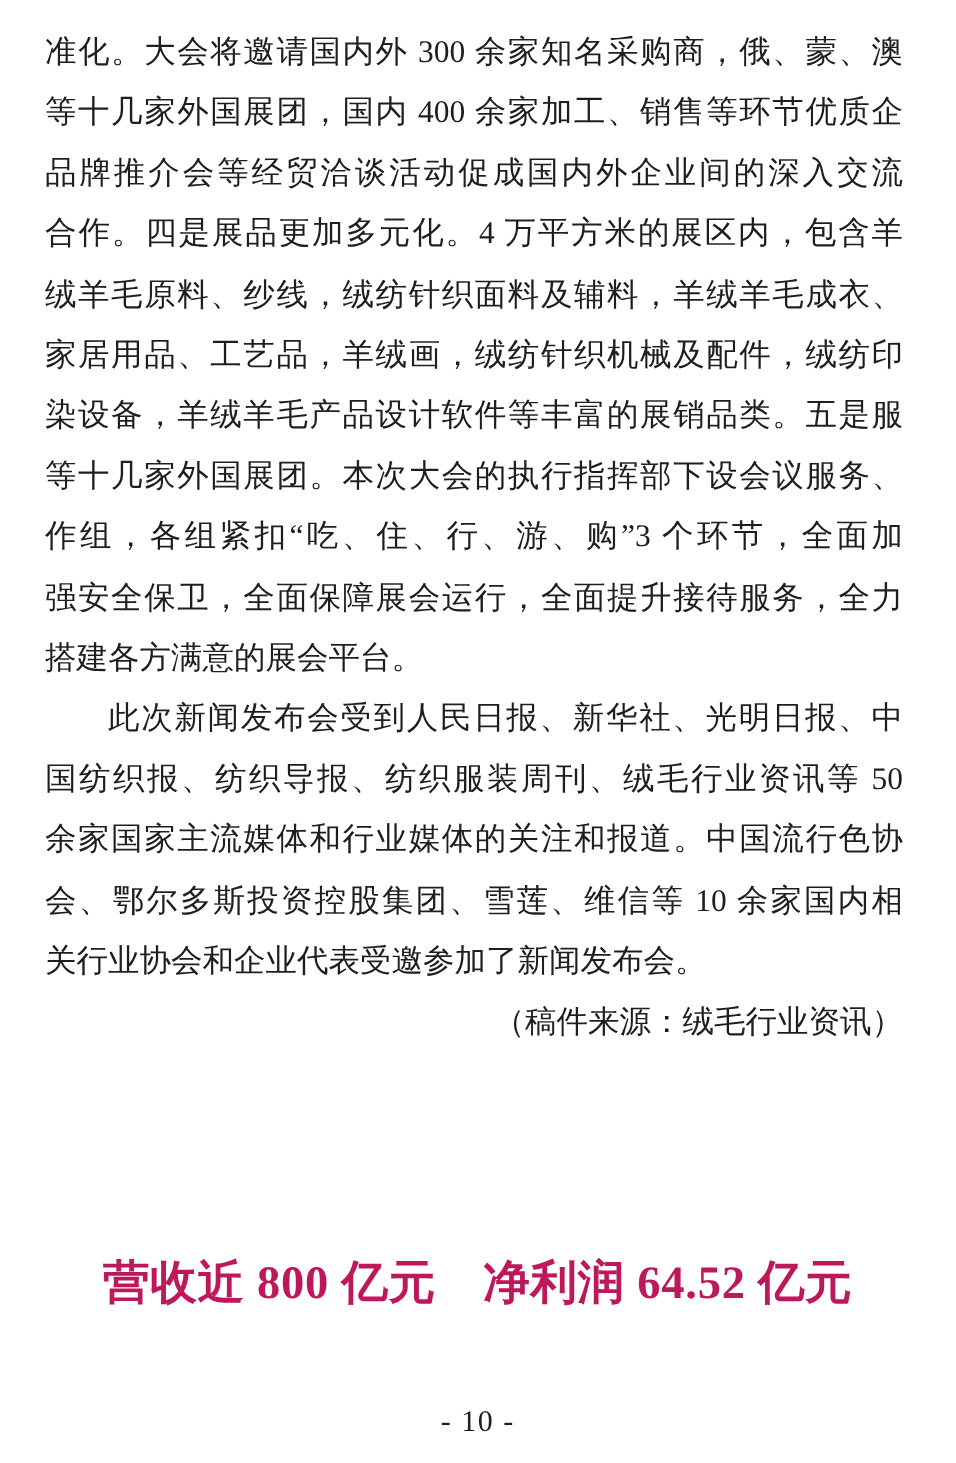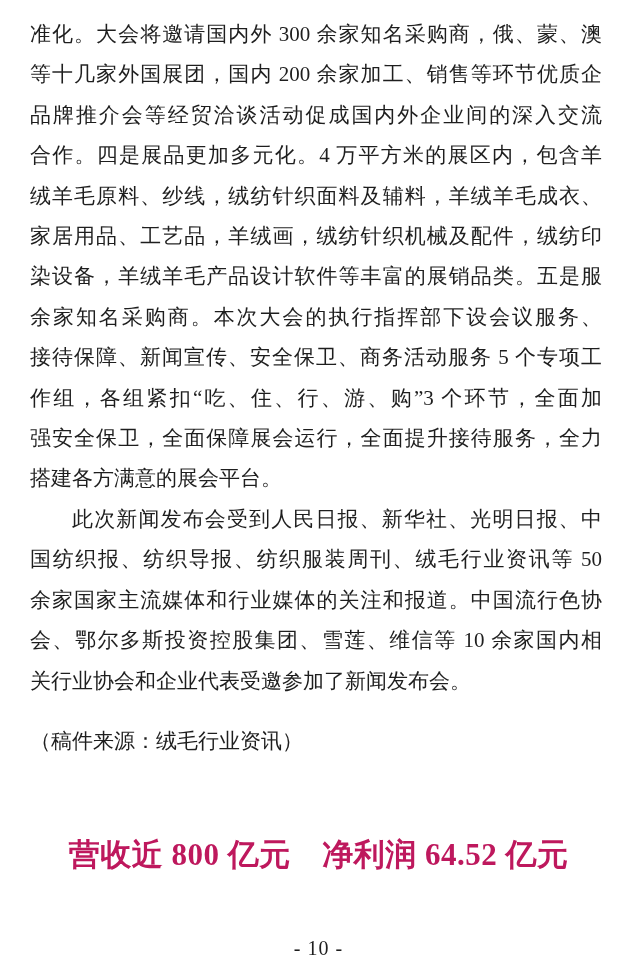--- a/index.html
+++ b/index.html
@@ -34,21 +34,22 @@
   .para-lines .doc-line.last-line {
     text-align-last: left;
     -moz-text-align-last: left;
   }
   #para2 .doc-line:first-child {
     text-indent: 2em;
   }
   .source-line {
     font-size: 21px;
     line-height: 40.4px;
-    margin-top: 20px;
+    margin-top: 0;
+    text-align: right;
   }
   .section-heading {
     position: absolute;
     top: 832px;
     left: 0;
     width: 100%;
     margin: 0;
     text-align: center;
     font-size: 31px;
     line-height: 46px;
@@ -68,28 +69,27 @@
     letter-spacing: 1px;
   }
 </style>
 </head>
 <body>
 
 <div class="page">
   <div class="body-text">
     <div id="para1" class="para-lines">
         <div class="doc-line">准化。大会将邀请国内外 300 余家知名采购商，俄、蒙、澳</div>
-        <div class="doc-line">等十几家外国展团，国内 200 余家加工、销售等环节优质企</div>
+        <div class="doc-line">等十几家外国展团，国内 400 余家加工、销售等环节优质企</div>
         <div class="doc-line">品牌推介会等经贸洽谈活动促成国内外企业间的深入交流</div>
         <div class="doc-line">合作。四是展品更加多元化。4 万平方米的展区内，包含羊</div>
         <div class="doc-line">绒羊毛原料、纱线，绒纺针织面料及辅料，羊绒羊毛成衣、</div>
         <div class="doc-line">家居用品、工艺品，羊绒画，绒纺针织机械及配件，绒纺印</div>
         <div class="doc-line">染设备，羊绒羊毛产品设计软件等丰富的展销品类。五是服</div>
-        <div class="doc-line">余家知名采购商。本次大会的执行指挥部下设会议服务、</div>
-        <div class="doc-line">接待保障、新闻宣传、安全保卫、商务活动服务 5 个专项工</div>
+        <div class="doc-line">等十几家外国展团。本次大会的执行指挥部下设会议服务、</div>
         <div class="doc-line">作组，各组紧扣“吃、住、行、游、购”3 个环节，全面加</div>
         <div class="doc-line">强安全保卫，全面保障展会运行，全面提升接待服务，全力</div>
         <div class="doc-line last-line">搭建各方满意的展会平台。</div>
       </div>
     <div id="para2" class="para-lines">
         <div class="doc-line">此次新闻发布会受到人民日报、新华社、光明日报、中</div>
         <div class="doc-line">国纺织报、纺织导报、纺织服装周刊、绒毛行业资讯等 50</div>
         <div class="doc-line">余家国家主流媒体和行业媒体的关注和报道。中国流行色协</div>
         <div class="doc-line">会、鄂尔多斯投资控股集团、雪莲、维信等 10 余家国内相</div>
         <div class="doc-line last-line">关行业协会和企业代表受邀参加了新闻发布会。</div>

